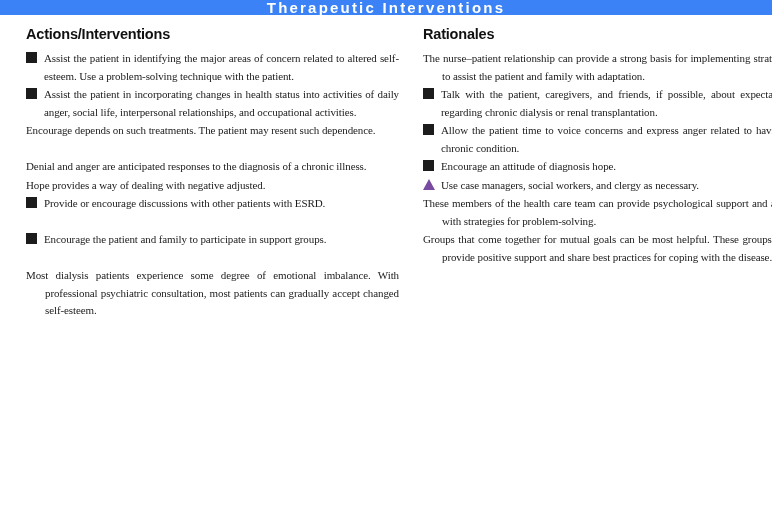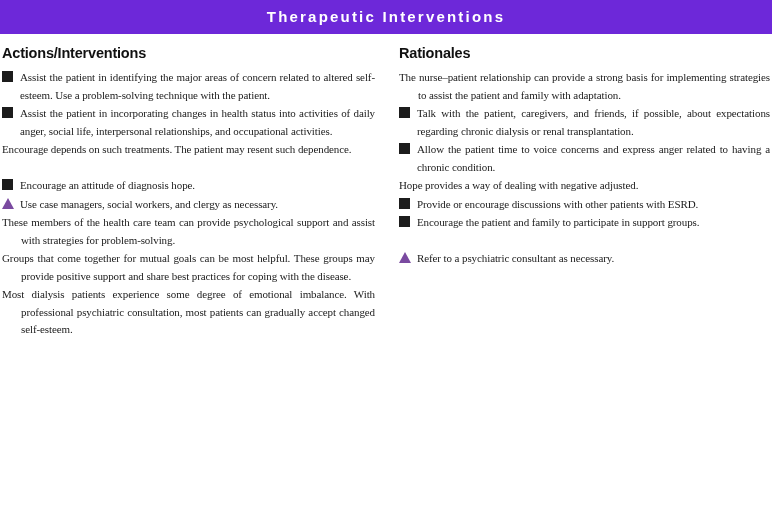--- a/index.html
+++ b/index.html
@@ -6,41 +6,41 @@
   .page {
     position: relative;
     width: 772px;
     height: 505px;
     background: #ffffff;
     font-family: "Liberation Serif", serif;
     color: #1b1b1b;
     overflow: hidden;
   }
   .title-bar {
-    height: 34px;
-    background: #6d28d9;
+    height: 15px;
+    background: #3b82f6;
     display: flex;
-    align-items: center;
     justify-content: center;
   }
   .title-bar .title-text {
     color: #ffffff;
     font-family: "Liberation Sans", sans-serif;
     font-weight: bold;
     font-size: 15px;
     letter-spacing: 2.2px;
     line-height: 1;
     padding-bottom: 1px;
   }
   .grid2 {
     display: grid;
     grid-template-columns: 373px 371px;
     column-gap: 24px;
     padding-left: 2px;
     padding-right: 2px;
+    margin-left: 24px;
   }
   .col-headers {
     margin-top: 11px;
     margin-bottom: 8px;
   }
   .col-header {
     font-family: "Liberation Sans", sans-serif;
     font-weight: bold;
     font-size: 14.5px;
     letter-spacing: -0.2px;
@@ -102,30 +102,30 @@
 
     <div class="cell action"><span class="bullet" data-shape="square"></span><span>Assist the patient in identifying the major areas of concern related to altered self-esteem. Use a problem-solving technique with the patient.</span></div>
     <div class="cell rationale">The nurse–patient relationship can provide a strong basis for implementing strategies to assist the patient and family with adaptation.</div>
 
     <div class="cell action"><span class="bullet" data-shape="square"></span><span>Assist the patient in incorporating changes in health status into activities of daily anger, social life, interpersonal relationships, and occupational activities.</span></div>
 
     <div class="cell action"><span class="bullet" data-shape="square"></span><span>Talk with the patient, caregivers, and friends, if possible, about expectations regarding chronic dialysis or renal transplantation.</span></div>
     <div class="cell rationale">Encourage depends on such treatments. The patient may resent such dependence.</div>
 
     <div class="cell action"><span class="bullet" data-shape="square"></span><span>Allow the patient time to voice concerns and express anger related to having a chronic condition.</span></div>
+    <div class="cell rationale">Denial and anger are anticipated responses to the diagnosis of a chronic illness.</div>
 
     <div class="cell action"><span class="bullet" data-shape="square"></span><span>Encourage an attitude of diagnosis hope.</span></div>
     <div class="cell rationale">Hope provides a way of dealing with negative adjusted.</div>
 
     <div class="cell action"><span class="bullet" data-shape="triangle"></span><span>Use case managers, social workers, and clergy as necessary.</span></div>
     <div class="cell action"><span class="bullet" data-shape="square"></span><span>Provide or encourage discussions with other patients with ESRD.</span></div>
 
     <div class="cell rationale">These members of the health care team can provide psychological support and assist with strategies for problem-solving.</div>
 
     <div class="cell action"><span class="bullet" data-shape="square"></span><span>Encourage the patient and family to participate in support groups.</span></div>
     <div class="cell rationale">Groups that come together for mutual goals can be most helpful. These groups may provide positive support and share best practices for coping with the disease.</div>
 
-    <div class="cell action"><span class="bullet" data-shape="triangle"></span><span>Refer to a psychiatric consultant as necessary.</span></div>
     <div class="cell rationale">Most dialysis patients experience some degree of emotional imbalance. With professional psychiatric consultation, most patients can gradually accept changed self-esteem.</div>
 
   </div>
 
 </div>
 
 </body></html>

